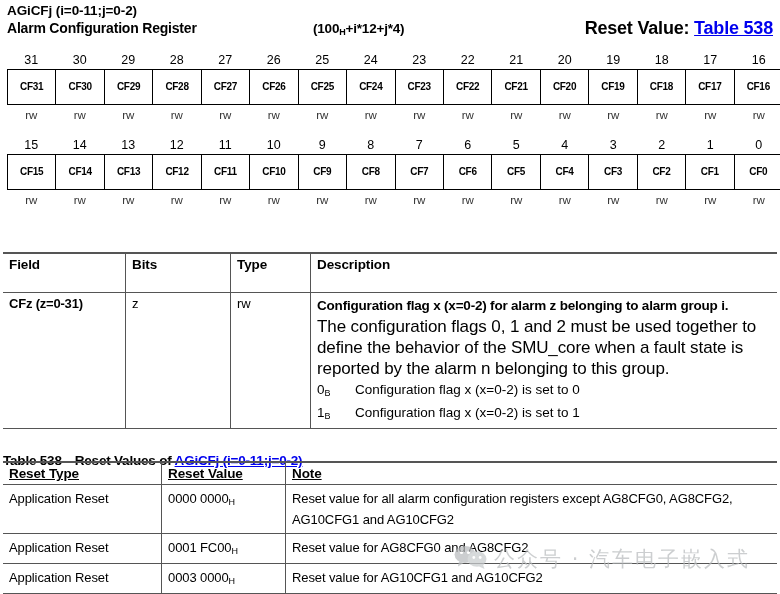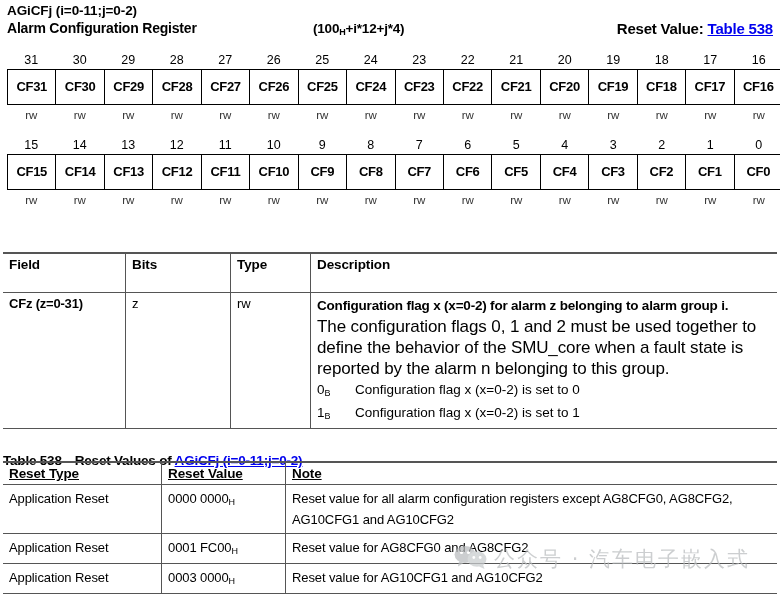--- a/index.html
+++ b/index.html
@@ -54,21 +54,21 @@
     left: 306px;
     top: 0;
     font-size: 13.5px;
     font-weight: bold;
     letter-spacing: -0.2px;
   }
   .reg-reset {
     position: absolute;
     right: 0;
     top: 0;
-    font-size: 15px;
+    font-size: 18px;
     font-weight: bold;
     letter-spacing: -0.2px;
     white-space: nowrap;
   }
   .link {
     color: #0000ee;
   }
   sub {
     font-size: 9px;
     vertical-align: baseline;
@@ -105,21 +105,21 @@
     display: flex;
     width: 776px;
     height: 36px;
     border: 1px solid #000000;
     box-sizing: border-box;
   }
   .bit-cells div {
     flex: 1 1 0;
     text-align: center;
     line-height: 34px;
-    font-size: 13px;
+    font-size: 10px;
     font-weight: bold;
     border-right: 1px solid #000000;
     box-sizing: border-box;
     letter-spacing: -0.3px;
   }
   .bit-cells div:last-child { border-right: none; }
 
   
   .field-table {
     position: absolute;

